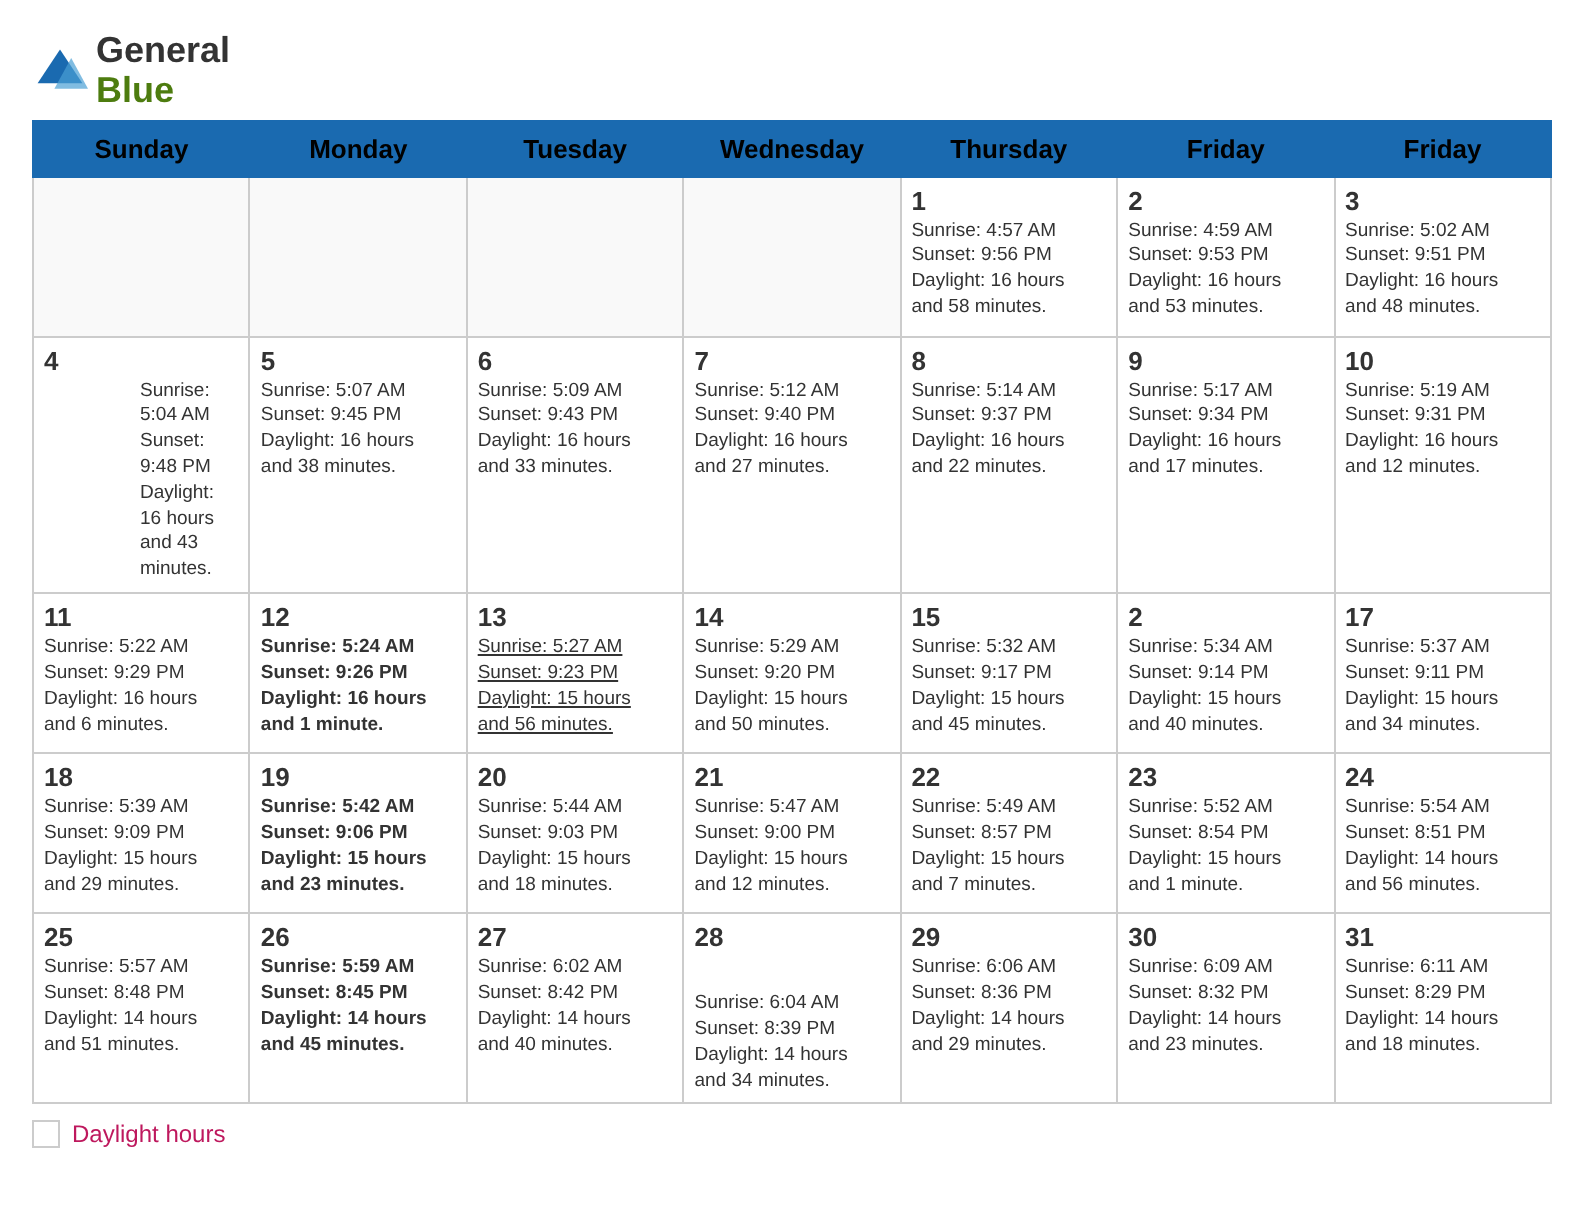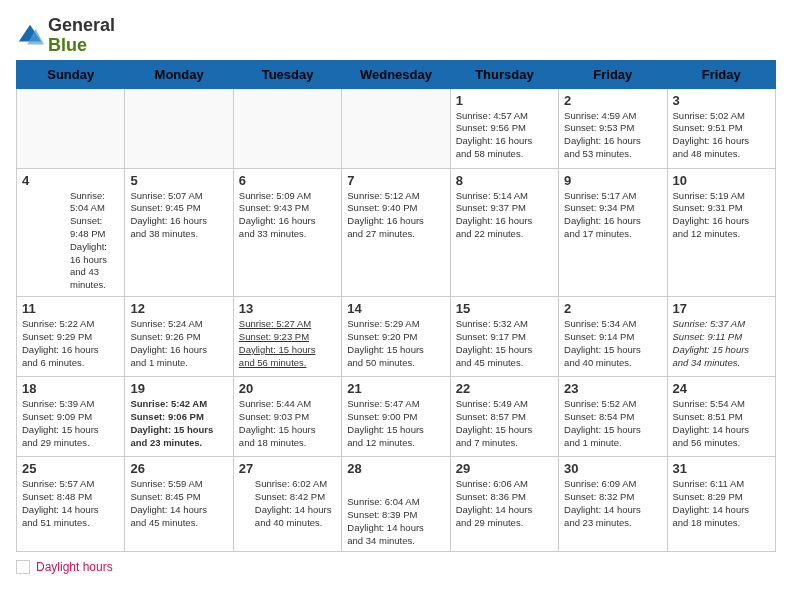--- a/index.html
+++ b/index.html
@@ -207,21 +207,21 @@
       <tr>
         <td>
           <span class="day-num">11</span>
           <div class="day-info" style="white-space: pre-line;">Sunrise: 5:22 AM
 Sunset: 9:29 PM
 Daylight: 16 hours
 and 6 minutes.</div>
         </td>
         <td>
           <span class="day-num">12</span>
-          <div class="day-info" style="white-space: pre-line;">Sunrise: 5:24 AM
+          <div class="day-info" style="white-space: pre-line; font-weight: bold;">Sunrise: 5:24 AM
 Sunset: 9:26 PM
 Daylight: 16 hours
 and 1 minute.</div>
         </td>
         <td>
           <span class="day-num">13</span>
           <div class="day-info" style="white-space: pre-line; text-decoration: underline;">Sunrise: 5:27 AM
 Sunset: 9:23 PM
 Daylight: 15 hours
 and 56 minutes.</div>
@@ -242,21 +242,21 @@
         </td>
         <td>
           <span class="day-num">2</span>
           <div class="day-info" style="white-space: pre-line;">Sunrise: 5:34 AM
 Sunset: 9:14 PM
 Daylight: 15 hours
 and 40 minutes.</div>
         </td>
         <td>
           <span class="day-num">17</span>
-          <div class="day-info" style="white-space: pre-line; font-style: italic;">Sunrise: 5:37 AM
+          <div class="day-info" style="white-space: pre-line;">Sunrise: 5:37 AM
 Sunset: 9:11 PM
 Daylight: 15 hours
 and 34 minutes.</div>
         </td>
       </tr>
       <tr>
         <td>
           <span class="day-num">18</span>
           <div class="day-info" style="white-space: pre-line;">Sunrise: 5:39 AM
 Sunset: 9:09 PM
@@ -309,28 +309,28 @@
       <tr>
         <td>
           <span class="day-num">25</span>
           <div class="day-info" style="white-space: pre-line;">Sunrise: 5:57 AM
 Sunset: 8:48 PM
 Daylight: 14 hours
 and 51 minutes.</div>
         </td>
         <td>
           <span class="day-num">26</span>
-          <div class="day-info" style="white-space: pre-line;">Sunrise: 5:59 AM
+          <div class="day-info" style="white-space: pre-line; font-weight: bold;">Sunrise: 5:59 AM
 Sunset: 8:45 PM
 Daylight: 14 hours
 and 45 minutes.</div>
         </td>
         <td>
           <span class="day-num">27</span>
-          <div class="day-info" style="white-space: pre-line; margin-left: 16px;">Sunrise: 6:02 AM
+          <div class="day-info" style="white-space: pre-line;">Sunrise: 6:02 AM
 Sunset: 8:42 PM
 Daylight: 14 hours
 and 40 minutes.</div>
         </td>
         <td>
           <span class="day-num">28</span>
           <div class="day-info" style="white-space: pre-line; margin-top: 20px;">Sunrise: 6:04 AM
 Sunset: 8:39 PM
 Daylight: 14 hours
 and 34 minutes.</div>

